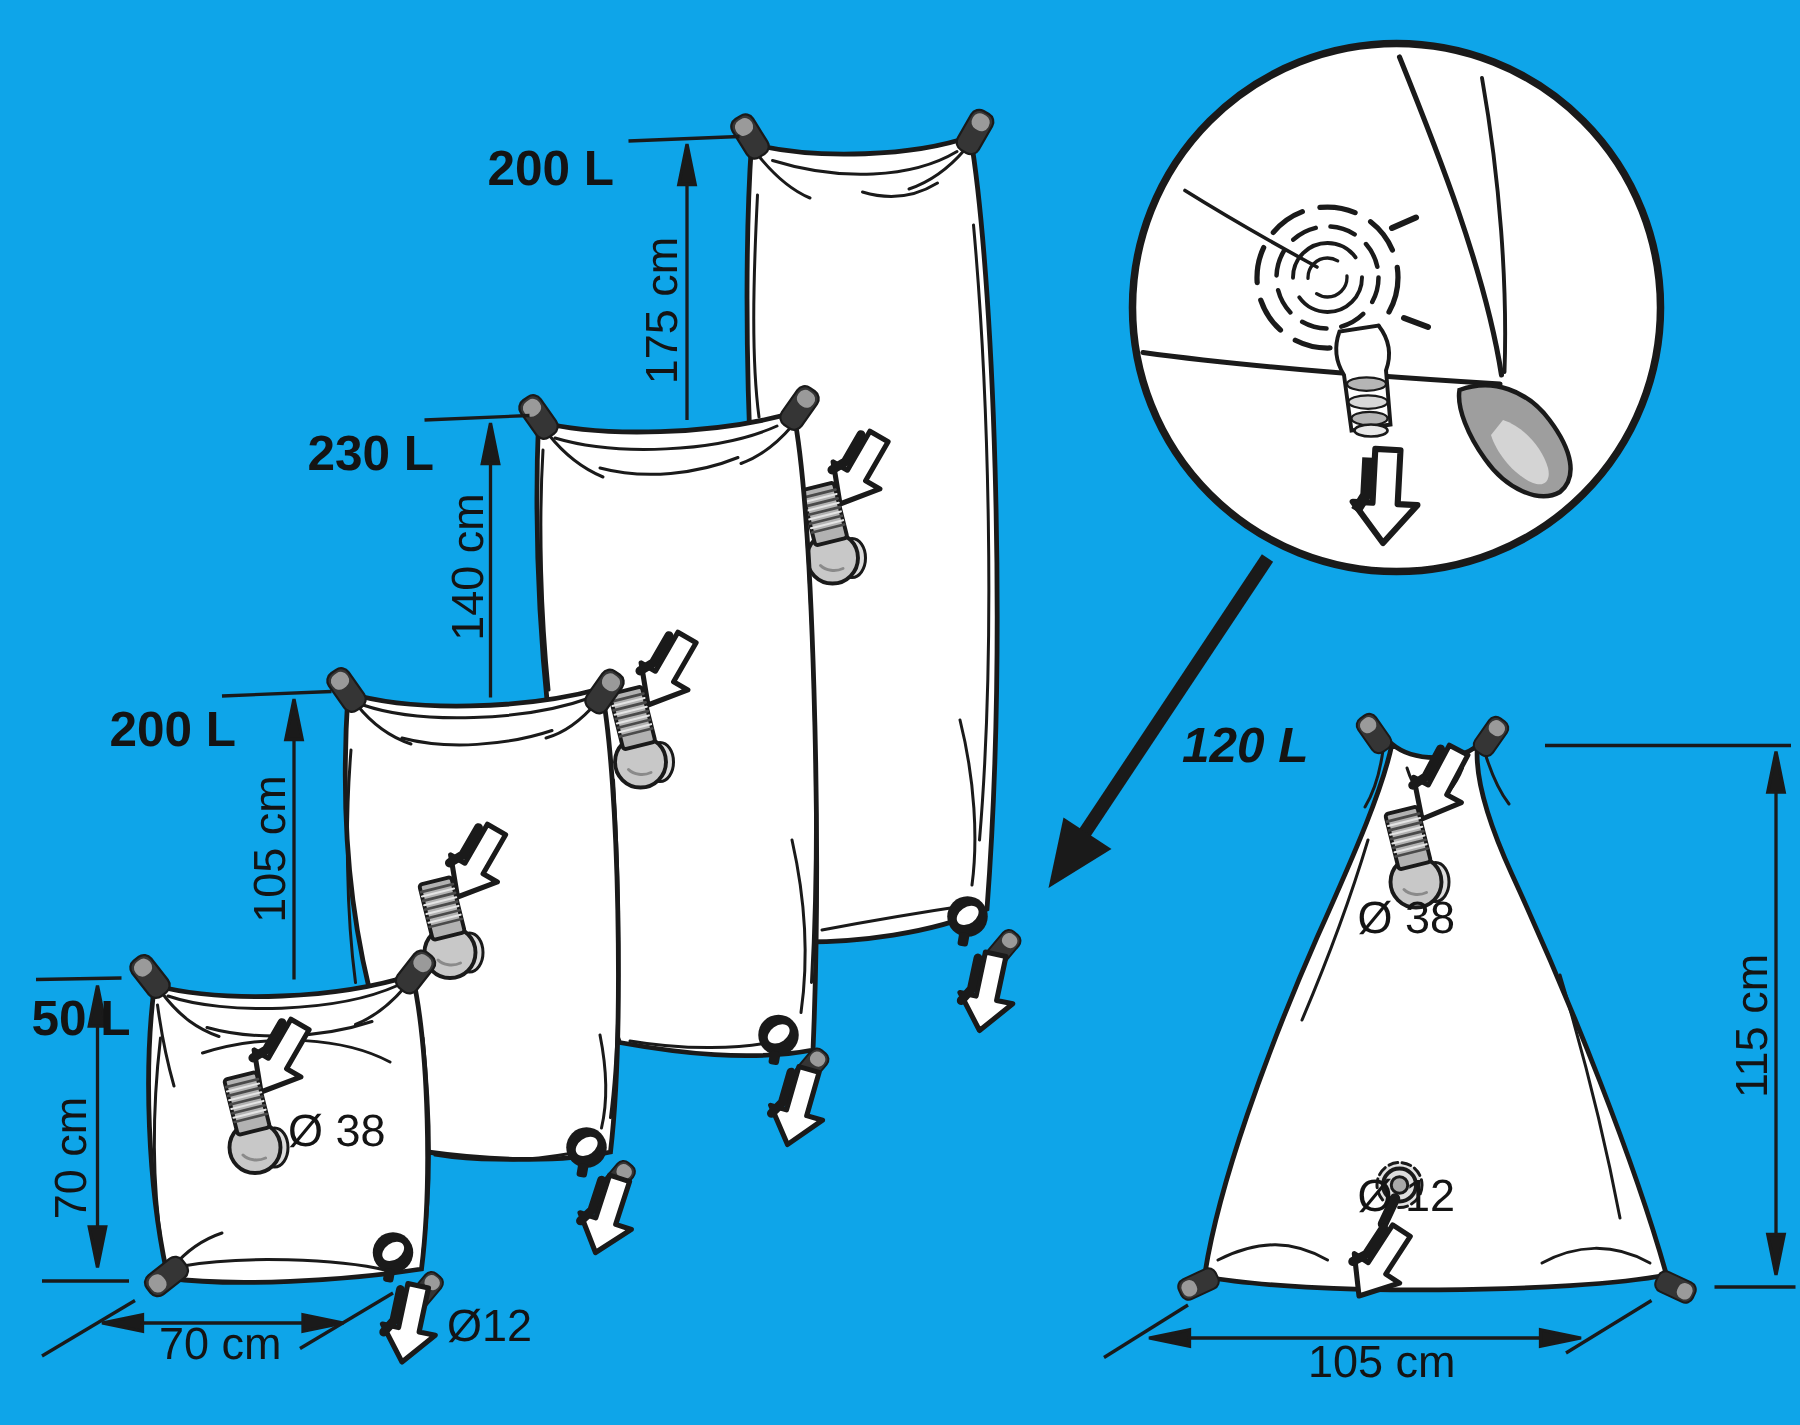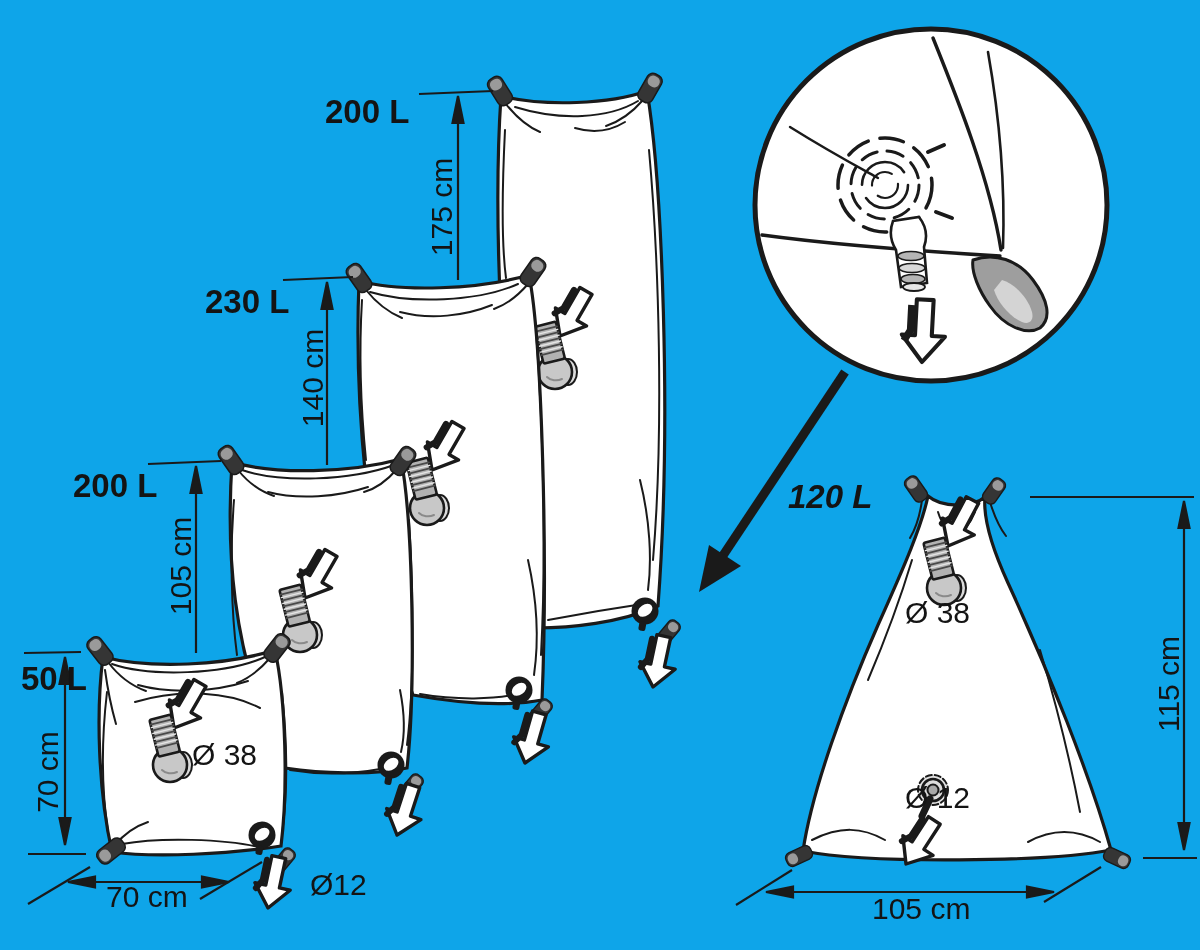--- a/index.html
+++ b/index.html
@@ -231,21 +231,21 @@
   <div class="lbl vol" style="left:205px;top:283px;">230 L</div>
   <div class="lbl dim rot" style="left:313px;top:378px;">140 cm</div>
 
   <div class="lbl vol" style="left:73px;top:467px;">200 L</div>
   <div class="lbl dim rot" style="left:181px;top:566px;">105 cm</div>
 
   <div class="lbl vol" style="left:21px;top:660px;">50 L</div>
   <div class="lbl dim rot" style="left:48px;top:772px;">70 cm</div>
   <div class="lbl dim" style="left:106px;top:880px;">70 cm</div>
   <div class="lbl dim" style="left:192px;top:738px;">Ø 38</div>
-  <div class="lbl dim" style="left:298px;top:868px;margin-left:12px;">Ø12</div>
+  <div class="lbl dim" style="left:298px;top:868px;">Ø12</div>
 
 
   <div class="lbl vol" style="left:788px;top:478px;font-style:italic;">120 L</div>
   <div class="lbl dim" style="left:905px;top:596px;">Ø 38</div>
   <div class="lbl dim" style="left:905px;top:736px;margin-top:45px;">Ø 12</div>
   <div class="lbl dim rot" style="left:1169px;top:684px;">115 cm</div>
   <div class="lbl dim" style="left:872px;top:892px;">105 cm</div>
 
 </div>
 

